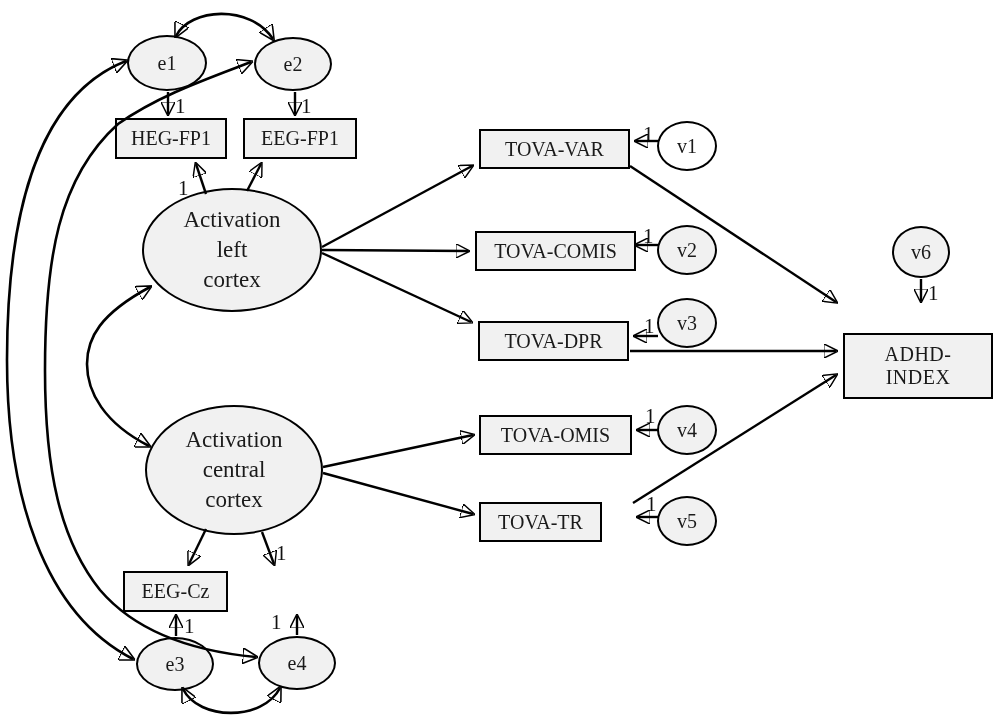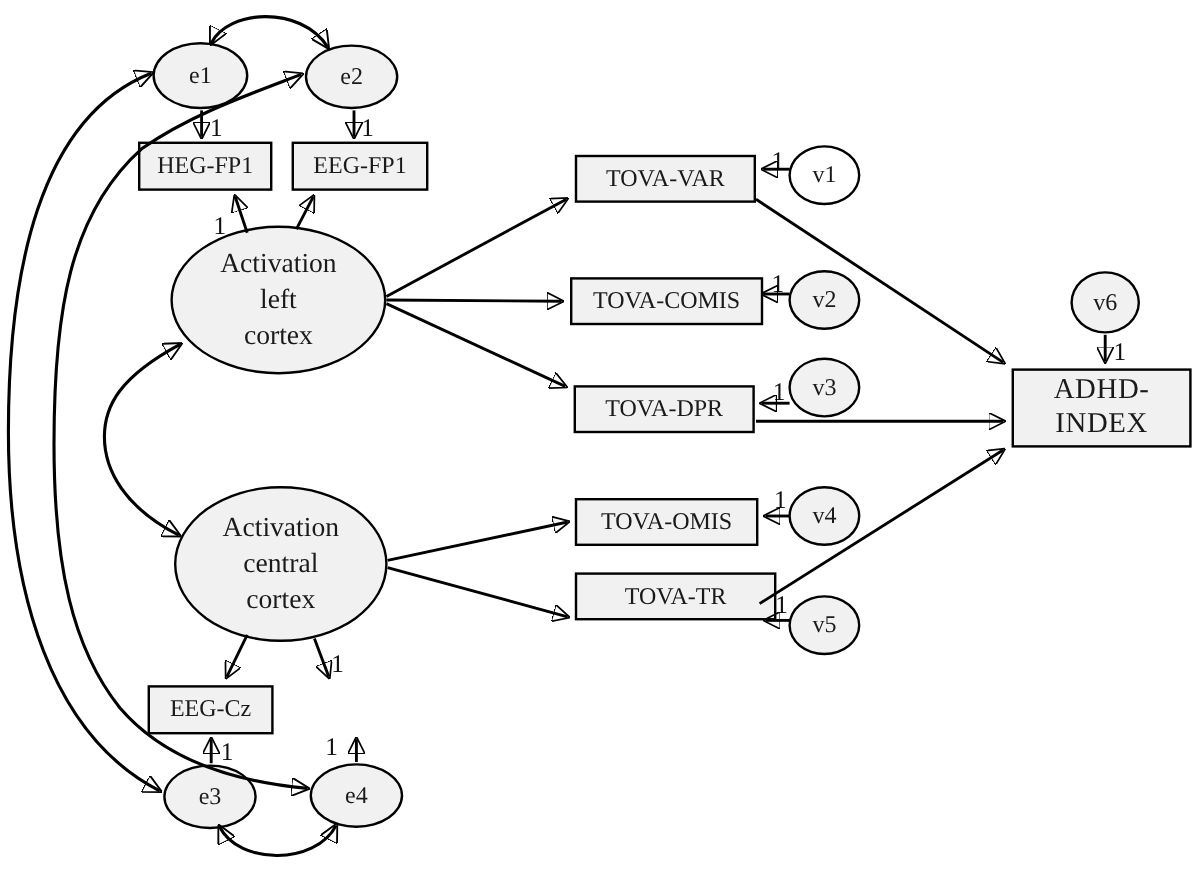--- a/index.html
+++ b/index.html
@@ -10,21 +10,21 @@
   .node{
     position:absolute;box-sizing:border-box;
     display:flex;align-items:center;justify-content:center;text-align:center;
     background:#f1f1f1;border:2.4px solid #000;
     font-size:20px;line-height:1.15;
   }
   .node span{white-space:pre-line;}
   .ell{border-radius:50%;border-width:2.6px;}
   .latent{font-size:23px;line-height:1.3;}
   .white-fill{background:#ffffff;}
-  .big-box{border-width:2.6px;font-size:24px;letter-spacing:0.5px;}
+  .big-box{border-width:2.6px;font-size:20px;letter-spacing:0.5px;margin-top:26px;}
   .w{
     position:absolute;font-size:21px;line-height:1;color:#111;
     font-family:"Liberation Serif","DejaVu Serif",serif;
   }
   svg.edges{position:absolute;left:0;top:0;pointer-events:none;}
   svg.edges path{fill:none;stroke:#000;}
   .straight{stroke-width:2.4px;}
   .curve{stroke-width:2.6px;}
 </style>
 </head>
@@ -62,21 +62,21 @@
     </div>
   <div class="node" style="left:475px;top:231px;width:161px;height:40px">
       <span>TOVA-COMIS</span>
     </div>
   <div class="node" style="left:478px;top:321px;width:151px;height:40px">
       <span>TOVA-DPR</span>
     </div>
   <div class="node" style="left:479px;top:415px;width:153px;height:40px">
       <span>TOVA-OMIS</span>
     </div>
-  <div class="node" style="left:479px;top:477px;width:168px;height:40px">
+  <div class="node" style="left:479px;top:502px;width:123px;height:40px">
       <span>TOVA-TR</span>
     </div>
 
   <div class="node ell white-fill" style="left:657px;top:121px;width:60px;height:50px">
       <span>v1</span>
     </div>
   <div class="node ell" style="left:657px;top:225px;width:60px;height:50px">
       <span>v2</span>
     </div>
   <div class="node ell" style="left:657px;top:298px;width:60px;height:50px">

